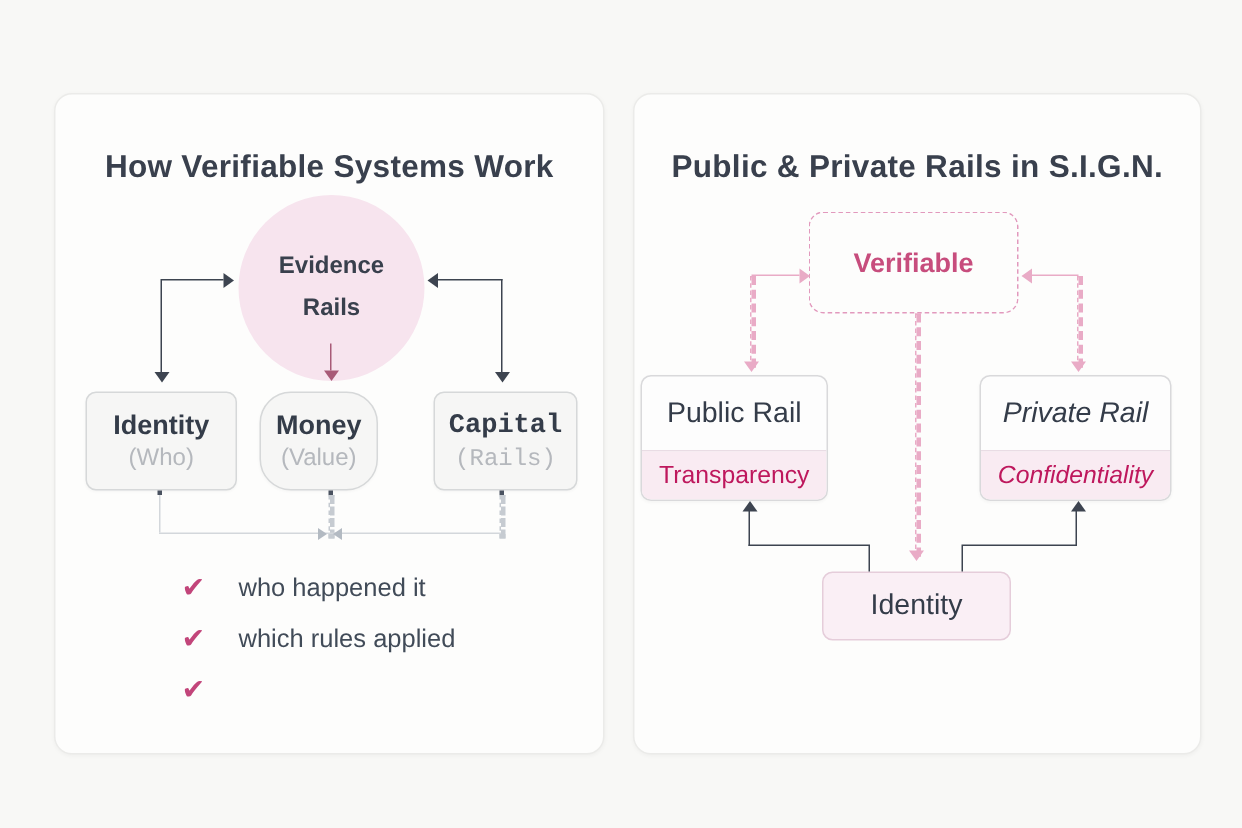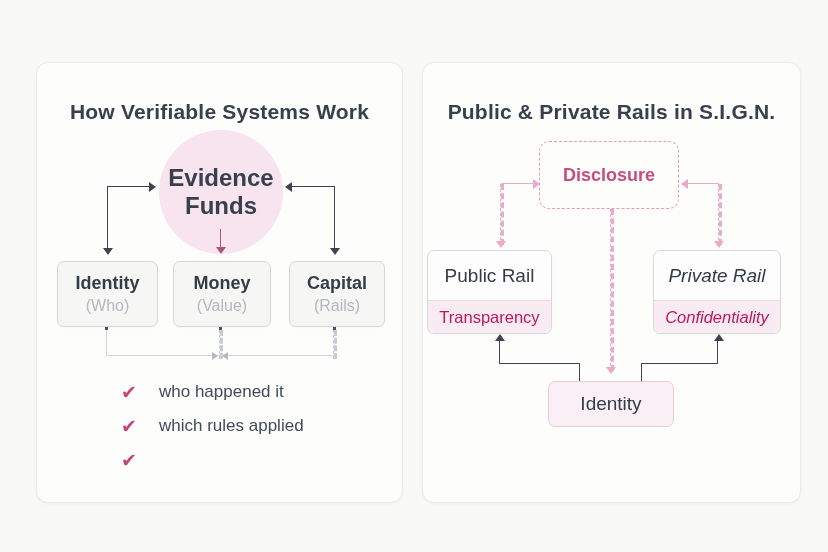--- a/index.html
+++ b/index.html
@@ -32,21 +32,21 @@
   
   .tri{position:absolute;width:0;height:0;border-style:solid;border-color:transparent;}
   .tri-down{border-width:7px 5px 0 5px;border-top-color:currentColor;}
   .tri-up{border-width:0 5px 7px 5px;border-bottom-color:currentColor;}
   .tri-right{border-width:5px 0 5px 7px;border-left-color:currentColor;}
   .tri-left{border-width:5px 7px 5px 0;border-right-color:currentColor;}
   
   .evidence-circle{
     position:absolute;left:122px;top:67px;width:124px;height:124px;border-radius:50%;
     background:#f7e4ee;display:flex;flex-direction:column;align-items:center;justify-content:center;
-    font-size:24px;font-weight:600;color:#39404d;line-height:28px;
+    font-size:16px;font-weight:600;color:#39404d;line-height:28px;
   }
   .node{
     position:absolute;top:198px;height:66px;box-sizing:border-box;
     background:#f6f6f5;border:1px solid #d6d8d9;border-radius:7px;
     display:flex;flex-direction:column;align-items:center;justify-content:center;
     box-shadow:0 1px 2px rgba(0,0,0,0.03);
   }
   .node-name{font-size:18px;font-weight:600;color:#343c49;}
   .node-sub{font-size:16px;color:#b5b8bd;margin-top:3px;}
   .dot{position:absolute;width:3px;height:3px;background:#4a5260;}
@@ -80,45 +80,45 @@
 </style>
 </head>
 <body>
 
 <section class="card" style="left:36px;width:367px;">
 
   <h2 class="panel-title">How Verifiable Systems Work</h2>
 
   <div class="evidence-circle">
     <div>Evidence</div>
-    <div>Funds</div>
+    <div>Rails</div>
   </div>
 
   <div class="hline c-dark" style="left:71px;top:123px;width:41px;"></div>
   <div class="tri tri-right c-dark" style="left:112px;top:118.5px;"></div>
   <div class="vline c-dark" style="left:70px;top:123px;height:62px;"></div>
   <div class="tri tri-down c-dark" style="left:65.5px;top:185px;"></div>
 
   <div class="tri tri-left c-dark" style="left:248px;top:118.5px;"></div>
   <div class="hline c-dark" style="left:255px;top:123px;width:43px;"></div>
   <div class="vline c-dark" style="left:297px;top:123px;height:62px;"></div>
   <div class="tri tri-down c-dark" style="left:292.5px;top:185px;"></div>
 
   <div class="vline c-maroon" style="left:183px;top:166px;height:18px;"></div>
   <div class="tri tri-down c-maroon" style="left:178.5px;top:184px;"></div>
 
   <div class="node" style="left:20px;width:101px;">
     <div class="node-name">Identity</div>
     <div class="node-sub">(Who)</div>
   </div>
-  <div class="node" style="left:136px;width:98px;">
+  <div class="node" style="left:136px;width:79px;border-radius:21px;">
     <div class="node-name">Money</div>
     <div class="node-sub">(Value)</div>
   </div>
-  <div class="node" style="left:252px;width:96px;">
+  <div class="node" style="left:252px;width:96px;font-family:Liberation Mono, monospace;">
     <div class="node-name">Capital</div>
     <div class="node-sub">(Rails)</div>
   </div>
 
   <div class="dot" style="left:68px;top:264px;"></div>
   <div class="dot" style="left:182px;top:264px;"></div>
   <div class="dot" style="left:296px;top:264px;"></div>
   <div class="vline c-gray" style="left:69px;top:267px;height:25px;"></div>
   <div class="vline dashed c-grayd" style="left:182px;top:267px;height:25px;"></div>
   <div class="vline dashed c-grayd" style="left:296px;top:267px;height:25px;"></div>
@@ -139,21 +139,21 @@
       <span class="check">✔</span>
     </li>
   </ul>
 </section>
 
 <section class="card" style="left:422px;width:379px;">
 
   <h2 class="panel-title"><span>Public &amp; Private Rails</span><span class="t-normal"> in S.I.G.N.</span></h2>
 
   <div class="sd-box">
-    <div>Disclosure</div>
+    <div>Verifiable</div>
   </div>
 
   <div class="hline c-pink" style="left:78px;top:120px;width:32px;"></div>
   <div class="tri tri-right c-pink" style="left:110px;top:115.5px;"></div>
   <div class="vline dashed c-pink" style="left:77px;top:121px;height:57px;"></div>
   <div class="tri tri-down c-pink" style="left:72.5px;top:178px;"></div>
 
   <div class="tri tri-left c-pink" style="left:258px;top:115.5px;"></div>
   <div class="hline c-pink" style="left:265px;top:120px;width:31px;"></div>
   <div class="vline dashed c-pink" style="left:295px;top:121px;height:57px;"></div>

